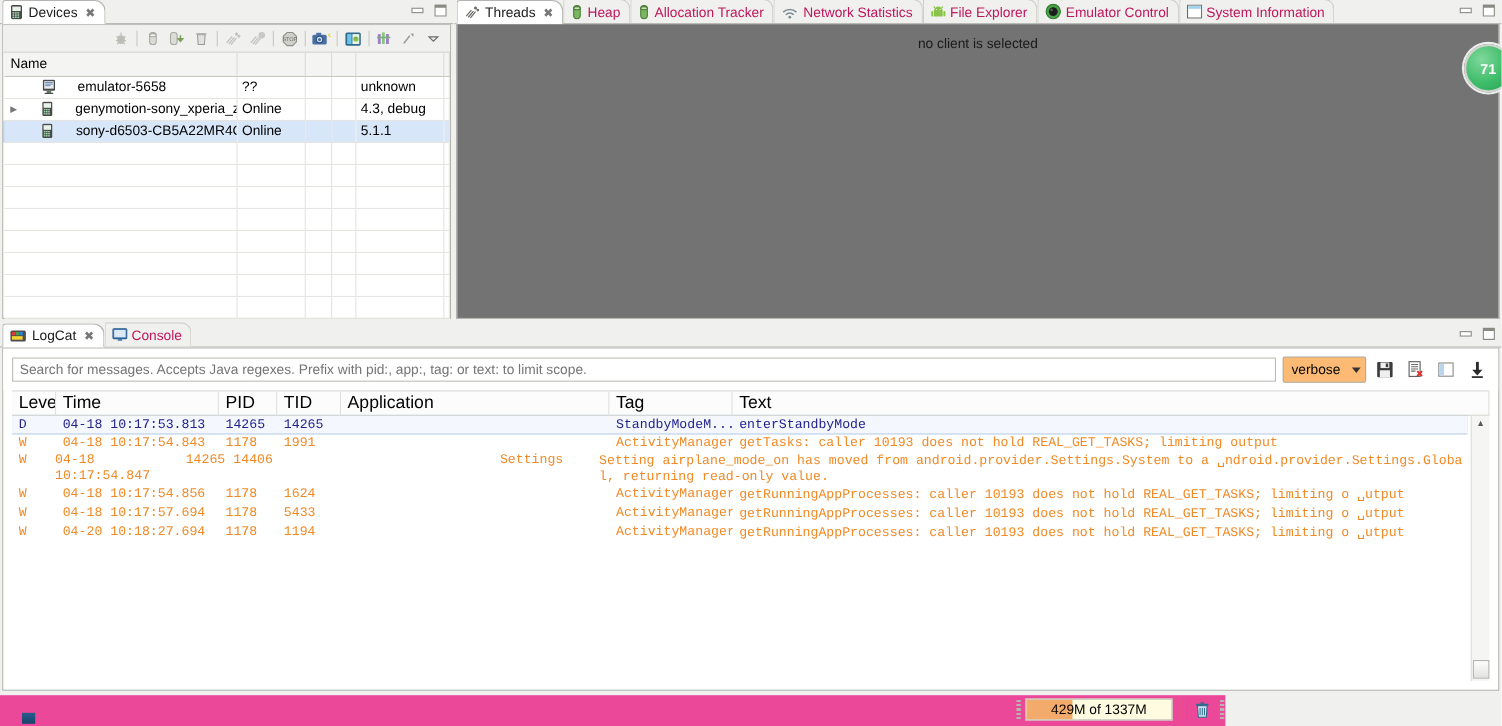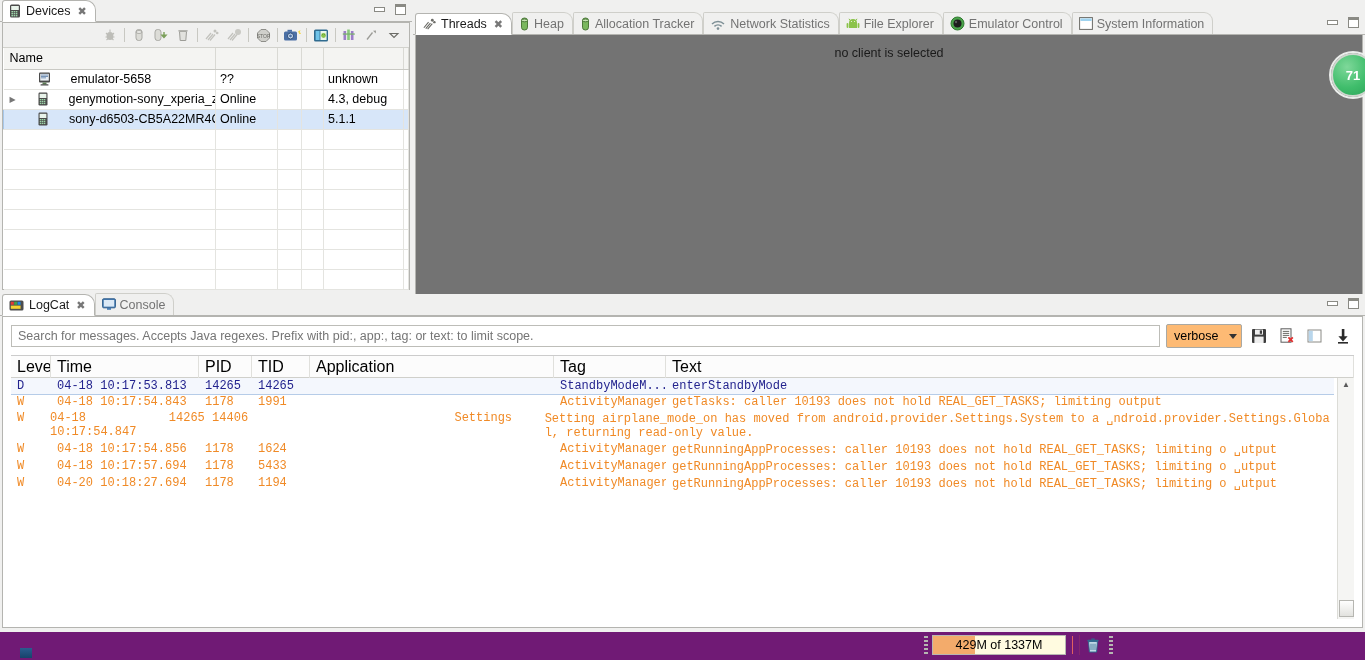--- a/index.html
+++ b/index.html
@@ -35,21 +35,21 @@
     border-bottom: 1px solid #ffffff;
     border-radius: 3px 10px 0 0;
     margin-bottom: -1px;
     z-index: 3;
   }
   .tab.inactive {
     background: #f0f0ef;
     border: 1px solid #cfcfca;
     border-bottom: none;
     border-radius: 2px 9px 0 0;
-    color: #737373;
+    color: #be185d;
   }
   .tab-close { font-size: 11px; color: #777; margin-left: 3px; }
 
   .winbtns { position: absolute; right: 4px; top: 2px; display: flex; gap: 6px; align-items: center; }
   .winbtn { width: 15px; height: 14px; display: flex; align-items: center; justify-content: center; cursor: default; }
   .minbox { width: 11px; height: 5px; border: 1px solid #8a8a84; background: #fff; }
   .maxbox { width: 11px; height: 11px; border: 1px solid #8a8a84; background: #fff; border-top-width: 3px; }
 
   
   #devices-view { left: 0; top: 0; width: 412px; height: 292px; }
@@ -71,21 +71,21 @@
   .dev-table td {
     height: 20px; border-right: 1px solid #e4e4e0; border-bottom: 1px solid #e4e4e0;
     padding: 0 4px; font-size: 12.5px; white-space: nowrap; overflow: hidden;
   }
   .dev-table tr.selected td { background: #d7e6f9; }
   .dev-table tr.selected td:first-child { border-left: 1px solid #a8c8ea; }
   .name-cell { display: flex; align-items: center; gap: 20px; }
   .expander { width: 10px; font-size: 8px; color: #777; flex: 0 0 10px; text-align: center; }
 
   
-  #ddms-view { left: 413px; top: 13px; width: 952px; height: 292px; }
+  #ddms-view { left: 413px; top: 0; width: 952px; height: 292px; }
   .ddms-tabs { display: flex; align-items: flex-end; height: 22px; padding-left: 2px; }
   .ddms-body { position: absolute; left: 2px; top: 22px; right: 2px; bottom: 2px;
                background: #737373; border: 1px solid #b4b4b0; border-top: none; }
   .noclient { text-align: center; padding-top: 11px; font-size: 12.5px; color: #1a1a1a; }
 
   .green-badge {
     position: absolute; right: -10px; top: 40px;
     width: 44px; height: 44px; border-radius: 50%;
     background: radial-gradient(circle at 35% 30%, #7fd89a 0%, #3fbd6b 55%, #2ba158 100%);
     border: 2px solid #cfd6cf;
@@ -134,21 +134,21 @@
   .lvl-W, .lvl-W ~ div, .row-W > div { color: #f08a26; }
   .row-D > div { color: #23238e; }
 
   .lc-scroll { position: absolute; right: 0; top: 22px; bottom: 0; width: 17px;
                background: #f5f5f3; border-left: 1px solid #dcdcd7;
                display: flex; flex-direction: column; justify-content: space-between; align-items: center; }
   .sc-arrow { font-size: 8px; color: #5a5a5a; padding: 2px 0; }
   .sc-thumb { width: 15px; height: 17px; background: linear-gradient(#fefefe,#e2e2de); border: 1px solid #b6b6b1; margin-bottom: 2px; }
 
   
-  .statusbar { position: absolute; left: 0; bottom: 0; width: 1365px; height: 28px; background: #701a75; }
+  .statusbar { position: absolute; left: 0; bottom: 0; width: 1114px; height: 28px; background: #ec4899; }
   .heap-wrap { position: absolute; left: 920px; top: 3px; display: flex; align-items: center; gap: 0; }
   .grip { width: 4px; height: 18px; background:
       repeating-linear-gradient(to bottom, #b6b6b1 0 2px, transparent 2px 4px); margin: 0 4px; }
   .heap-bar { position: relative; width: 134px; height: 20px; border: 1px solid #b7b7b2;
               background: #fffbe0; overflow: hidden; }
   .heap-fill { position: absolute; left: 0; top: 0; bottom: 0; background: #f3ab6b; }
   .heap-label { position: absolute; inset: 0; display: flex; align-items: center; justify-content: center;
                 font-size: 12.5px; color: #000; }
   .trash-btn { width: 26px; height: 20px; display: flex; align-items: center; justify-content: center;
                border-left: 1px solid #d9534f33; cursor: default; }

